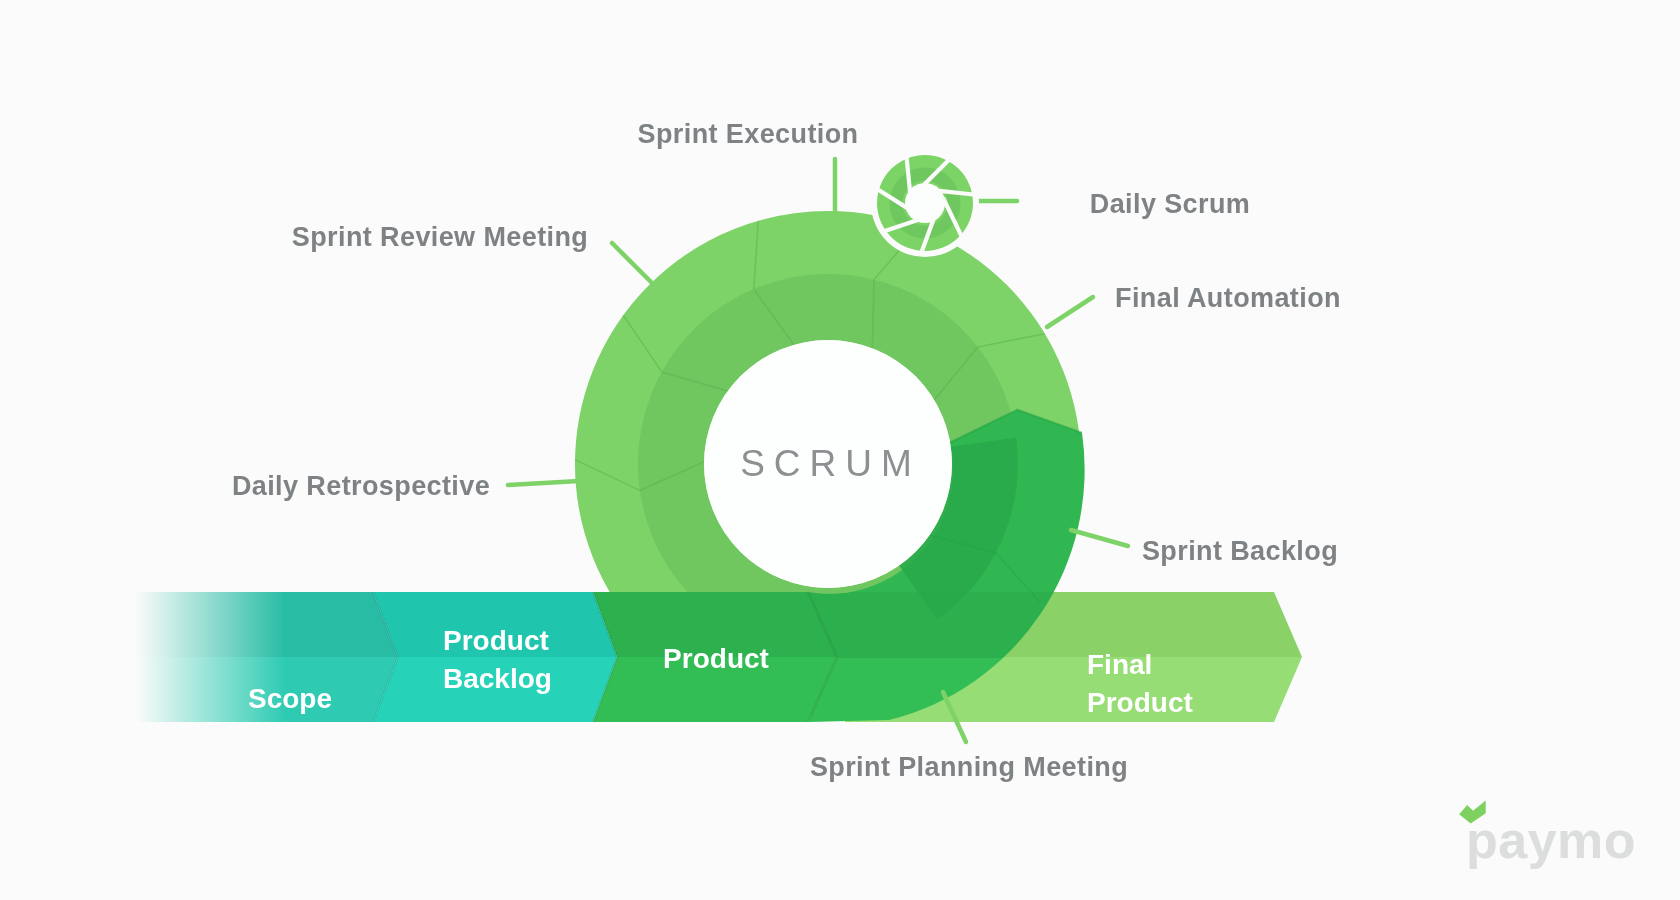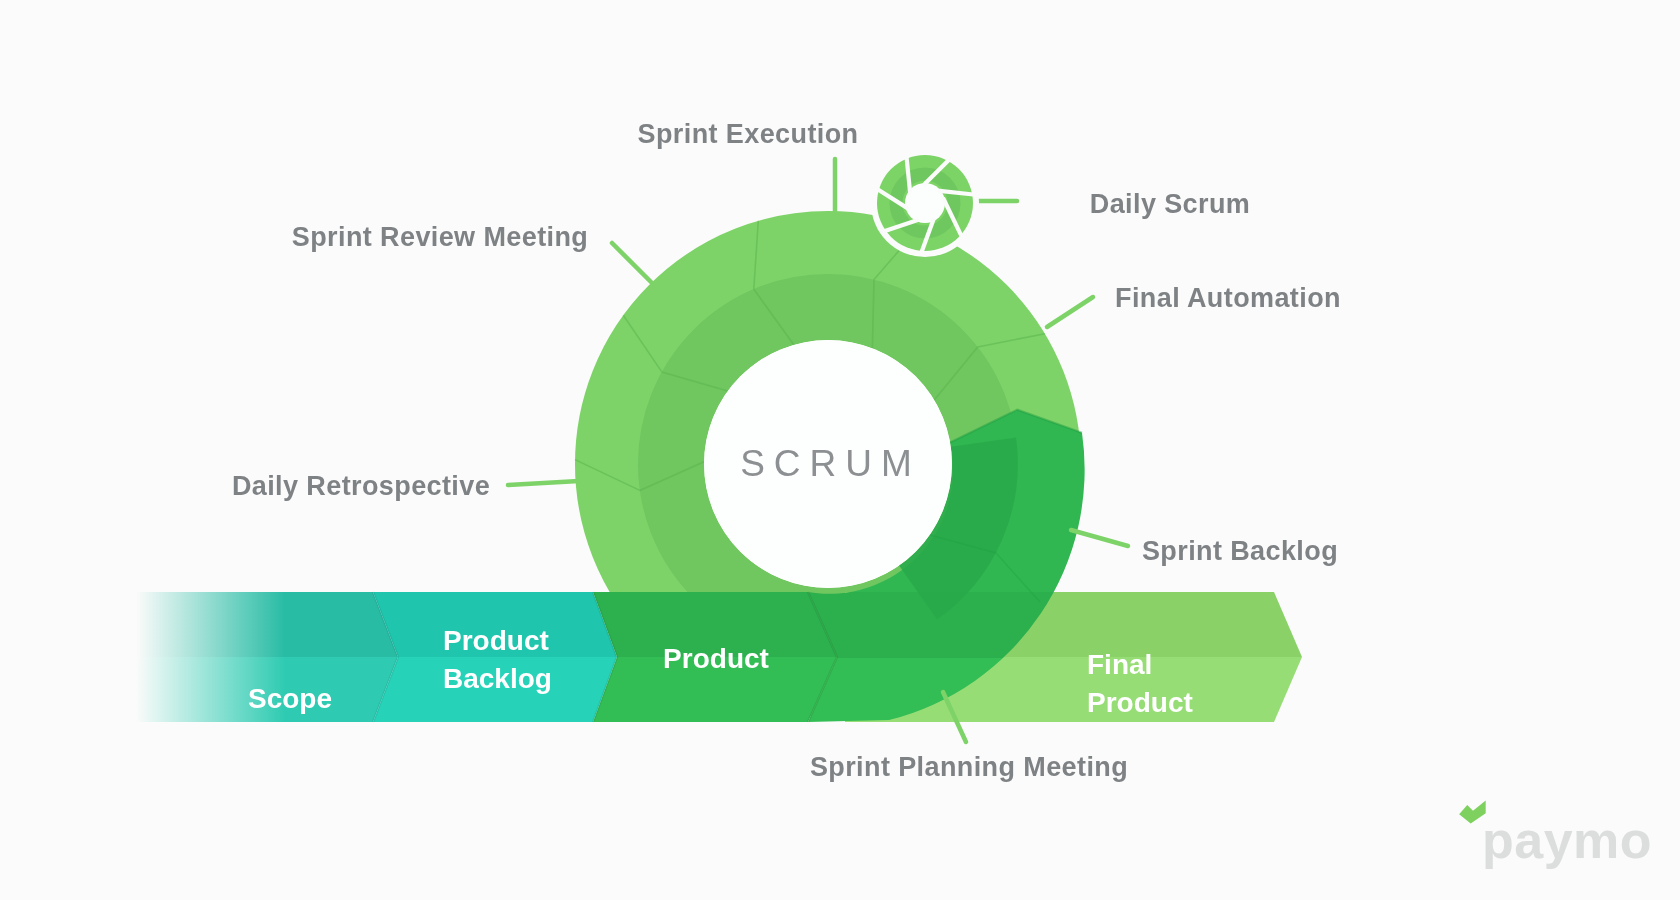--- a/index.html
+++ b/index.html
@@ -16,21 +16,21 @@
   .scrum-label{
     position:absolute;transform:translate(-50%,-50%);
     color:#8d9092;font-size:37px;font-weight:normal;letter-spacing:9px;
     text-indent:5px;white-space:nowrap;
   }
   .band-label{color:#ffffff;font-weight:bold;font-size:28px;white-space:nowrap;}
   .band-single{position:absolute;transform:translate(-50%,-50%);}
   .band-double{position:absolute;line-height:38px;}
   .logo{position:absolute;left:1458px;top:800px;width:210px;height:80px;}
   .logo-text{
-    display:block;margin-top:16px;margin-left:24px;
+    display:block;margin-top:16px;margin-left:8px;
     font-size:52px;font-weight:bold;color:#dcdddd;letter-spacing:.5px;
     line-height:48px;
   }
   .logo-mark{position:absolute;left:10px;top:2px;}
 </style>
 </head>
 <body>
 
 <div class="stage">
 

